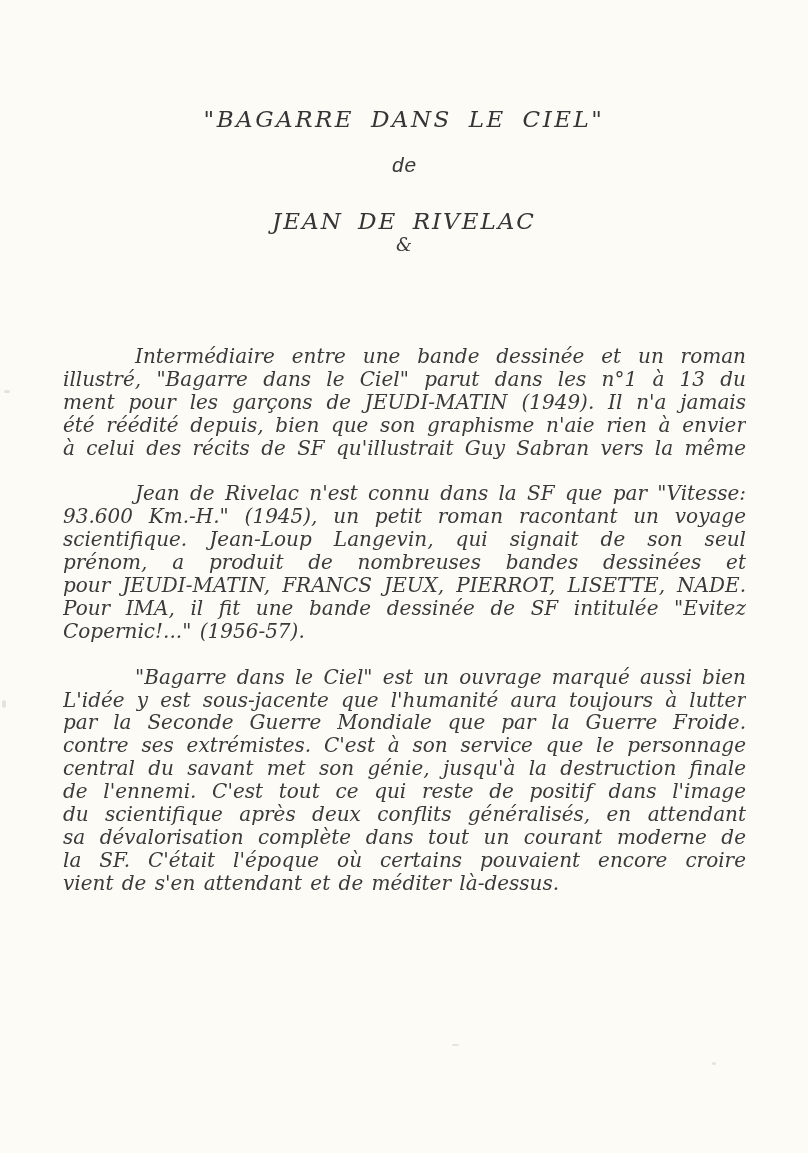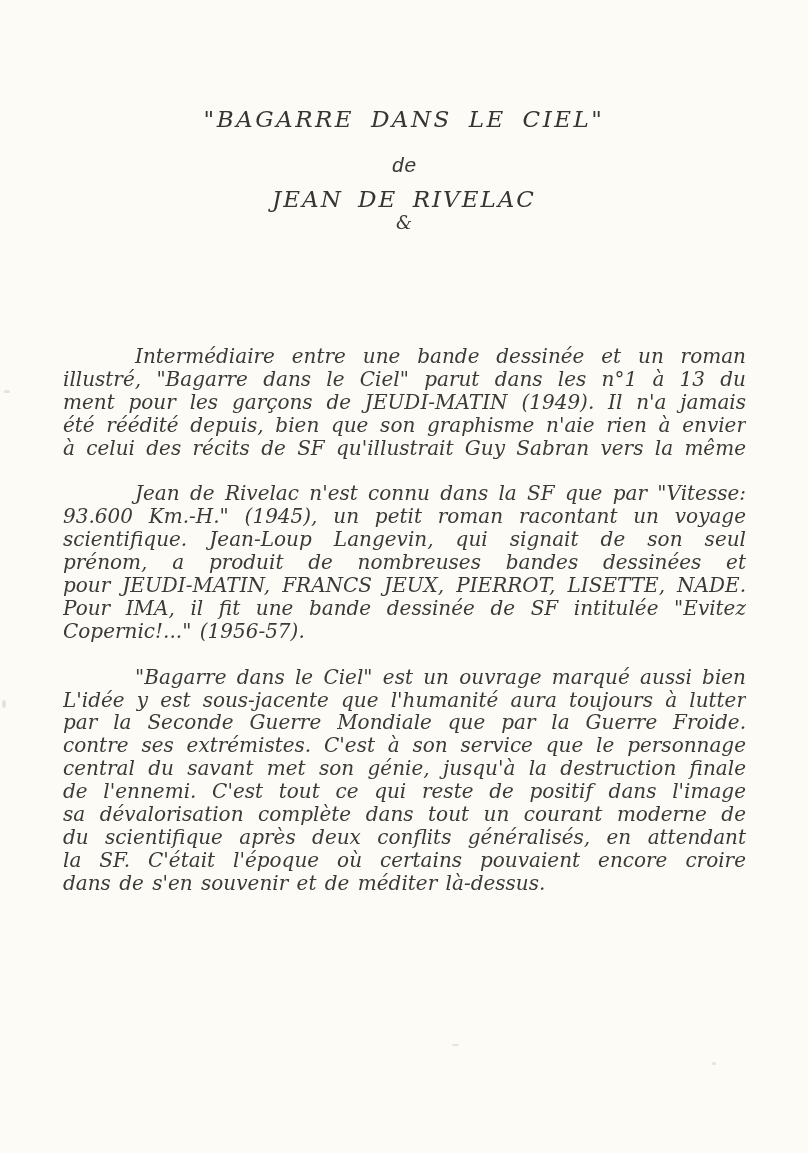--- a/index.html
+++ b/index.html
@@ -46,21 +46,21 @@
     line-height: 26px;
     font-family: Liberation Mono, monospace;
   }
   .author {
     font-size: 23px;
     line-height: 26px;
     letter-spacing: 2px;
     word-spacing: 6px;
     color: #353535;
   }
-  .author-1 { margin-top: 6px; }
+  .author-1 { margin-top: 28px; }
   .ampersand {
     font-size: 18px;
     line-height: 22px;
   }
   .author-2 { margin-top: 0; }
   .body-text {
     position: absolute;
     top: 345px;
     left: 63px;
     width: 683px;
@@ -119,20 +119,20 @@
         <div class="line">Pour IMA, il fit une bande dessinée de SF intitulée "Evitez</div>
         <div class="line last">Copernic!..." (1956-57).</div>
       </div>
       <div class="paragraph">
         <div class="line first">"Bagarre dans le Ciel" est un ouvrage marqué aussi bien</div>
         <div class="line">L'idée y est sous-jacente que l'humanité aura toujours à lutter</div>
         <div class="line">par la Seconde Guerre Mondiale que par la Guerre Froide.</div>
         <div class="line">contre ses extrémistes. C'est à son service que le personnage</div>
         <div class="line">central du savant met son génie, jusqu'à la destruction finale</div>
         <div class="line">de l'ennemi. C'est tout ce qui reste de positif dans l'image</div>
+        <div class="line">du scientifique après deux conflits généralisés, en attendant</div>
         <div class="line">sa dévalorisation complète dans tout un courant moderne de</div>
-        <div class="line">du scientifique après deux conflits généralisés, en attendant</div>
         <div class="line">la SF. C'était l'époque où certains pouvaient encore croire</div>
-        <div class="line last">dans de s'en souvenir et de méditer là-dessus.</div>
+        <div class="line last">vient de s'en attendant et de méditer là-dessus.</div>
       </div>
     </div>
 
 </div>
 
 </body></html>

